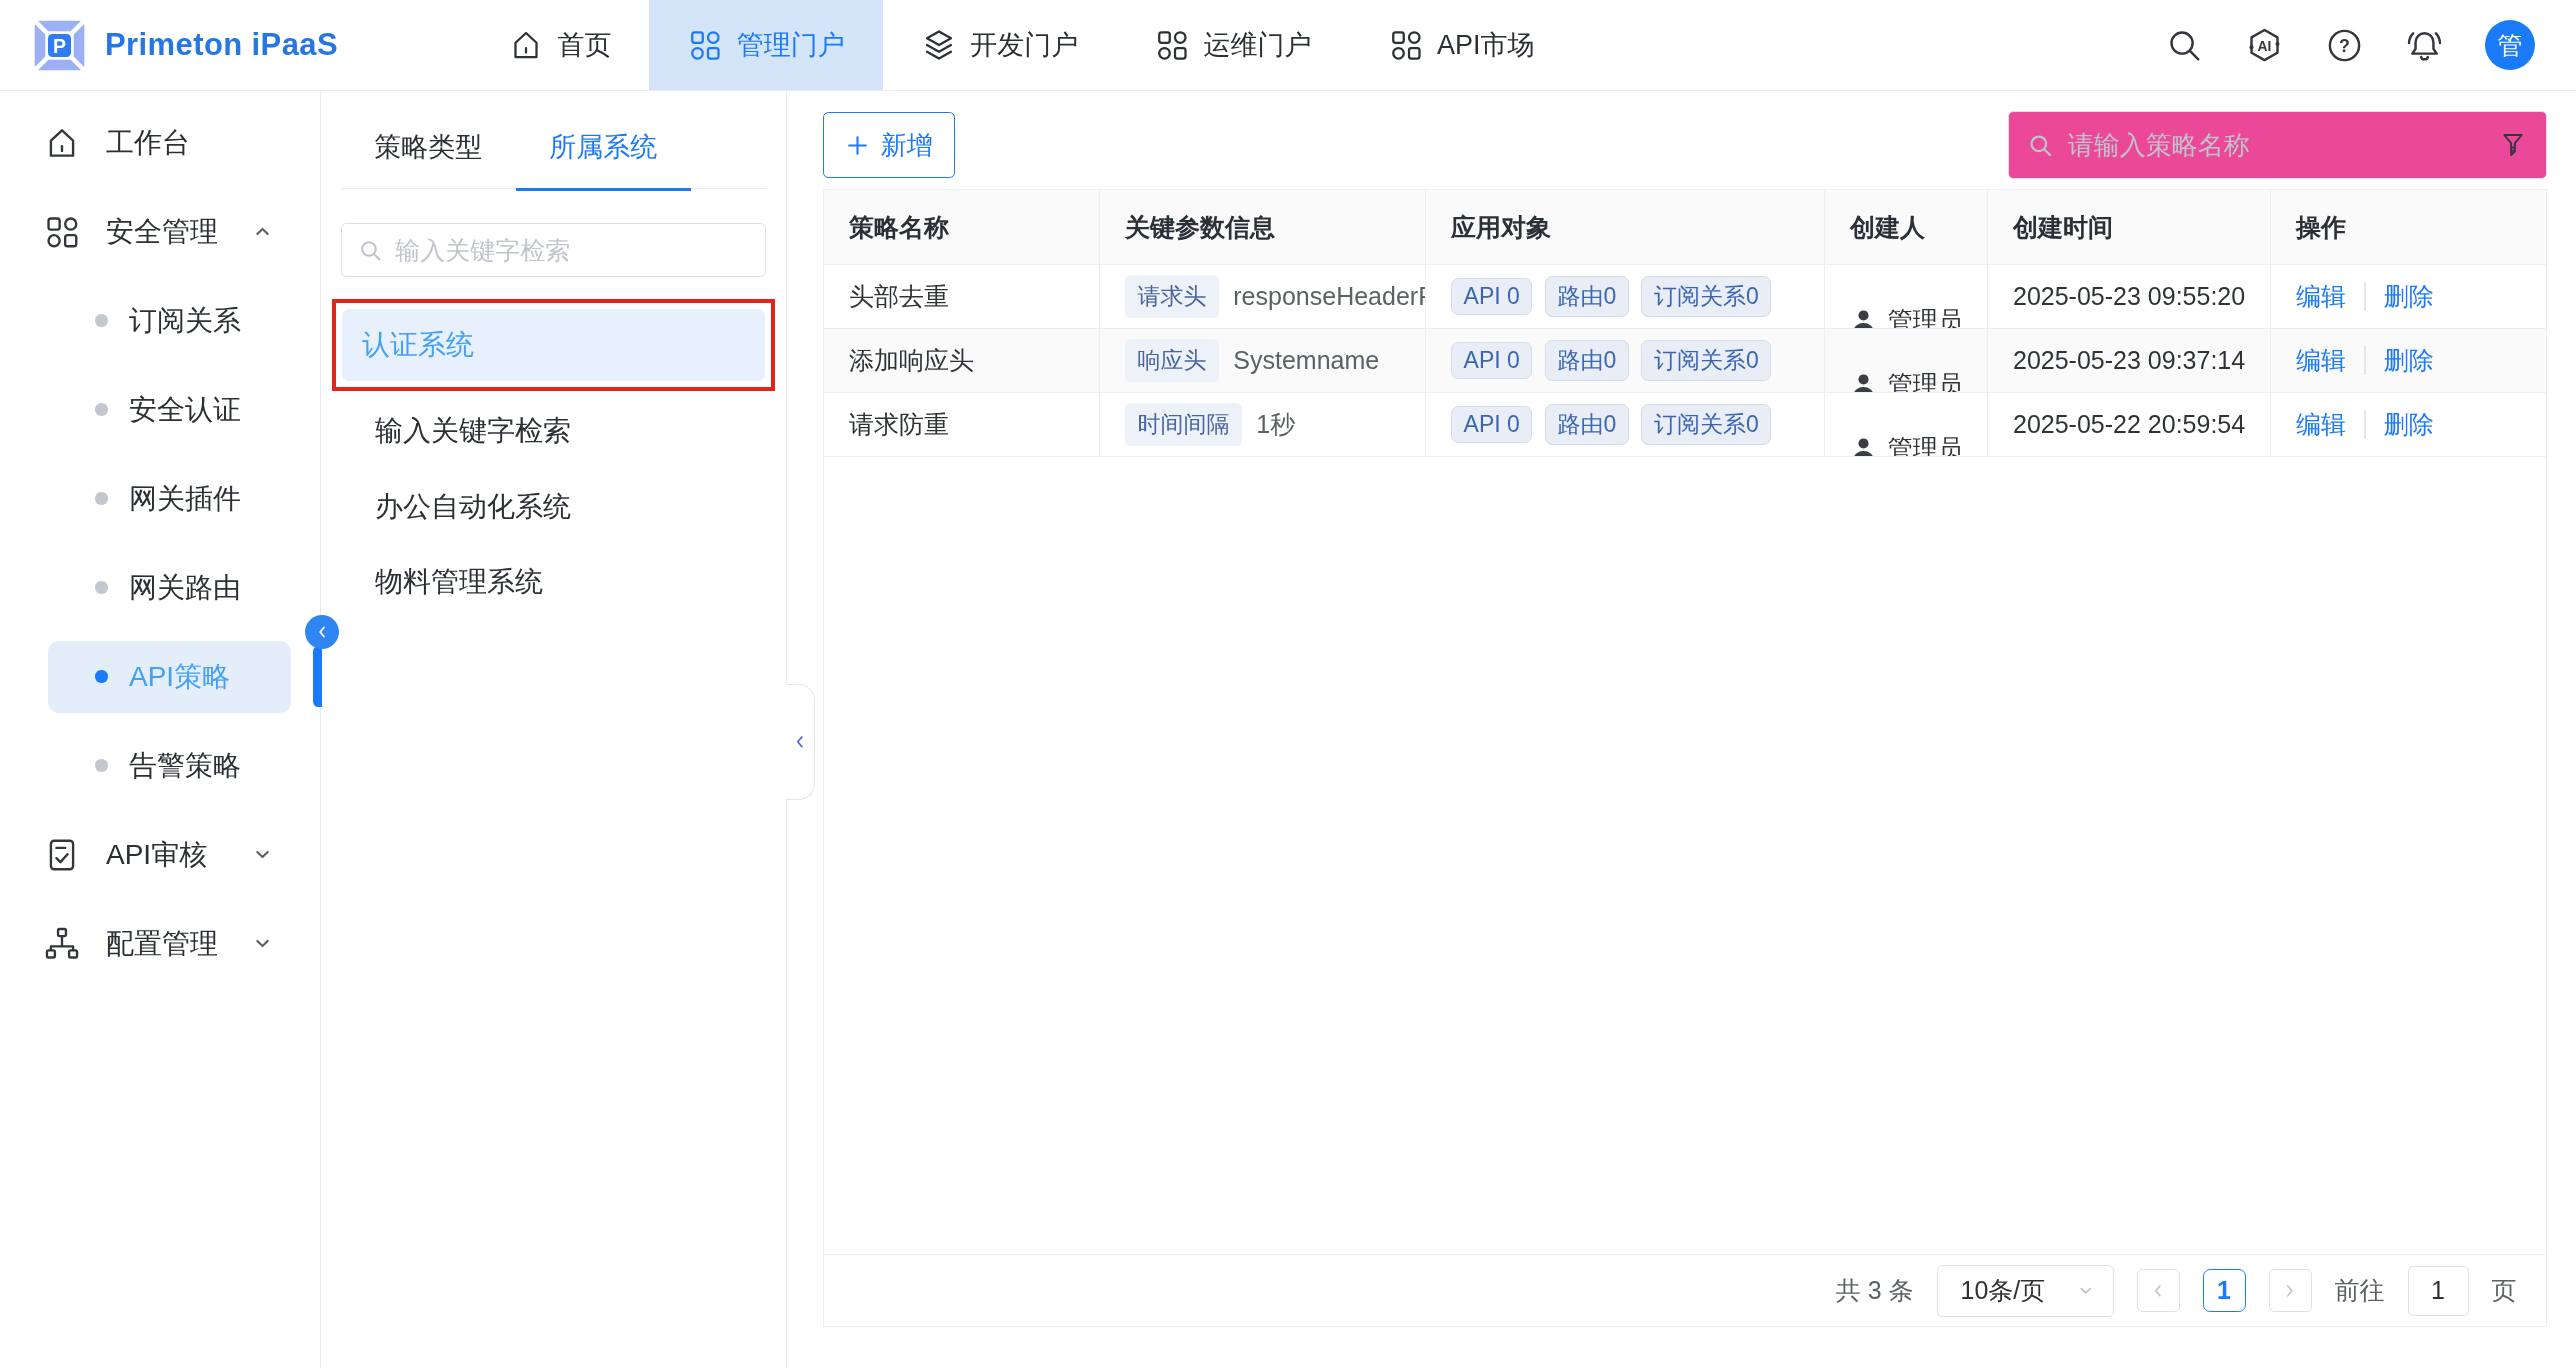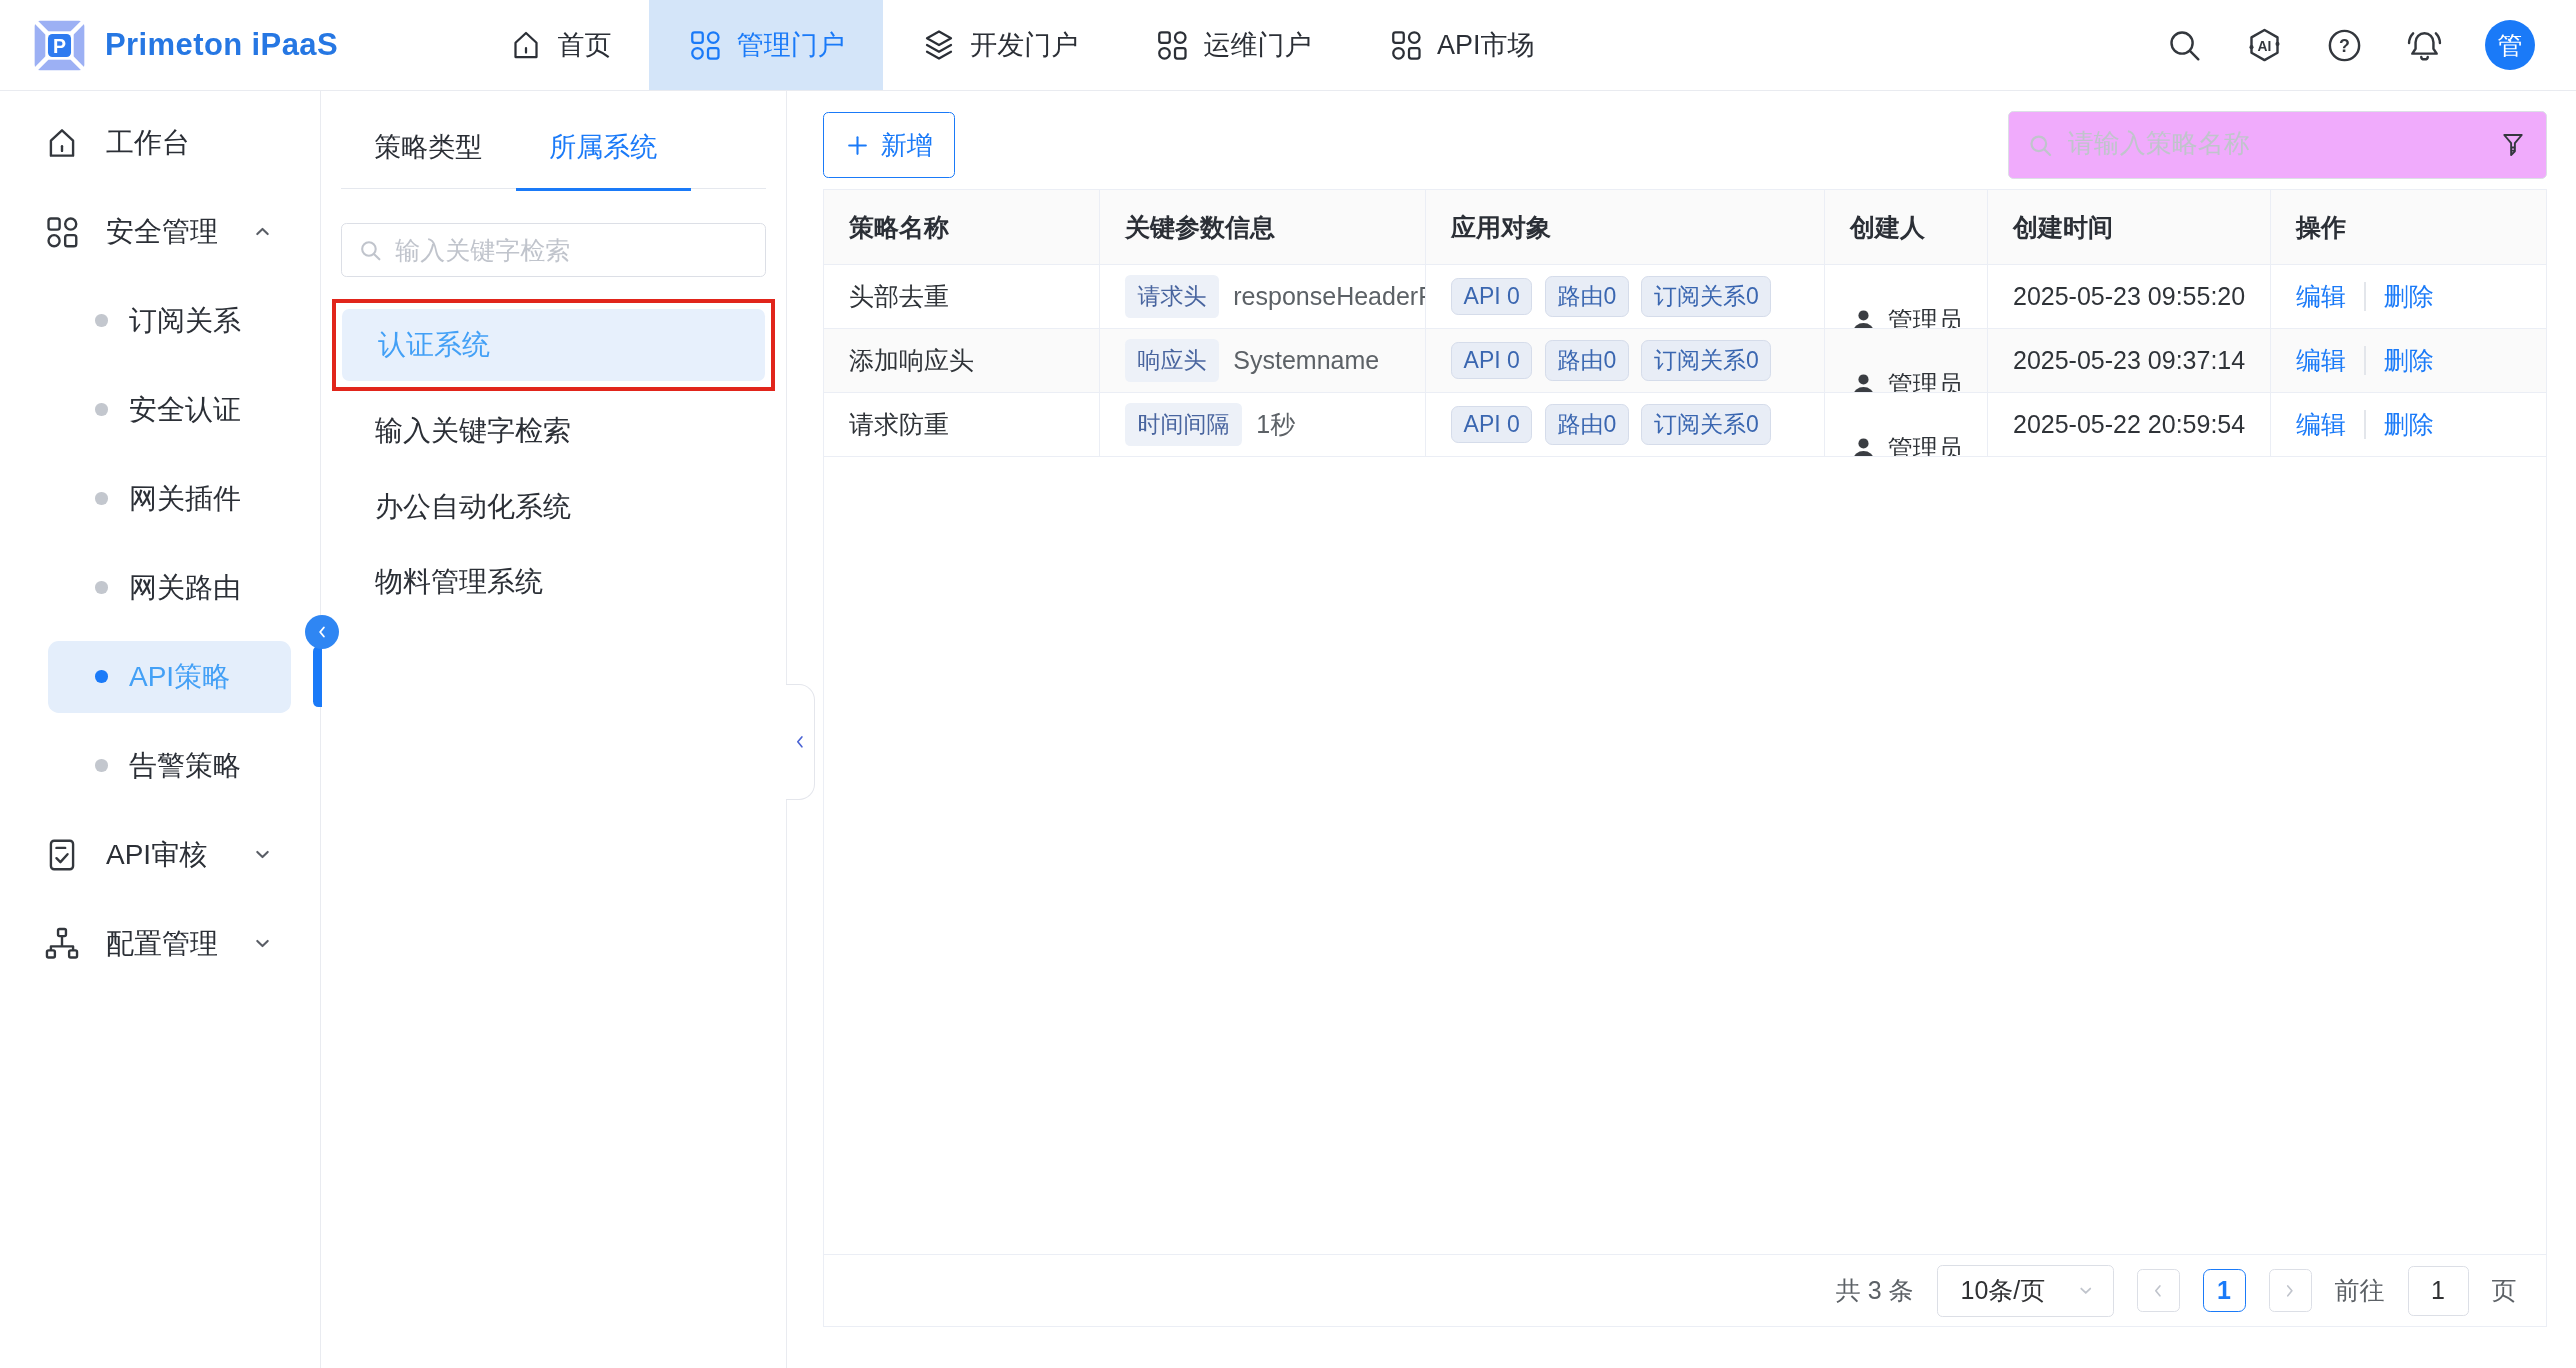--- a/index.html
+++ b/index.html
@@ -48,38 +48,38 @@
     border-bottom:3.6px solid transparent; margin-bottom:-2.7px; cursor:pointer; }
   .panel-tab.active { color:#1a7af8; border-bottom-color:#1a7af8; }
   .panel-search { margin:34px 19.7px 0; height:54px; border:1.8px solid #dcdfe6; border-radius:5.4px;
     display:flex; align-items:center; padding:0 16px; gap:12.5px; background:#fff; }
   .panel-search svg { width:25px; height:25px; color:#c0c4cc; flex:0 0 auto; }
   .panel-search input { border:none; outline:none; flex:1; font-size:25px; color:#303133; background:transparent;
     font-family:inherit; }
   .panel-search input::placeholder { color:#c0c4cc; }
   .red-annotation { margin:21.5px 10.7px 0; border:4.5px solid #e1251b; padding:6.3px; }
   .sys-selected { height:72px; background:#e7f0fc; border-radius:7.2px; display:flex; align-items:center;
-    padding-left:36px; font-size:28px; color:#43a0f6; cursor:pointer; }
+    padding-left:20px; font-size:28px; color:#43a0f6; cursor:pointer; }
   .sys-item { height:72px; display:flex; align-items:center; padding-left:54px;
     font-size:28px; color:#2b2f36; cursor:pointer; margin-top:3.6px; }
   .panel-handle { position:absolute; left:786px; top:684px; width:29px; height:116px; background:#fff;
     border:1.8px solid #e4e6ec; border-left:none; border-radius:0 16px 16px 0;
     display:flex; align-items:center; justify-content:center; z-index:9; cursor:pointer; }
   .panel-handle svg { width:19.7px; height:19.7px; color:#4a63d4; }
 
   
   .content { position:absolute; left:787px; top:91px; right:0; bottom:0; background:#fff; }
   .toolbar { position:absolute; left:36px; right:29.5px; top:18px; height:72px;
     display:flex; align-items:center; justify-content:space-between; }
   .add-btn { width:132px; height:66px; border:1.8px solid #1a7af8; border-radius:5.4px; background:#fff;
     color:#1a7af8; font-size:26px; display:flex; align-items:center; justify-content:center; gap:10.7px; cursor:pointer;
     font-family:inherit; }
   .add-btn svg { width:25px; height:25px; }
   .main-search { width:539px; height:68px; border:1.8px solid #dcdfe6; border-radius:5.4px;
-    display:flex; align-items:center; padding:0 18px; gap:14.3px; background:#f0abfc;font-family:Liberation Mono, monospace; }
+    display:flex; align-items:center; padding:0 18px; gap:14.3px; background:#ec4899; }
   .main-search .mag { width:27px; height:27px; color:#c0c4cc; flex:0 0 auto; }
   .main-search input { border:none; outline:none; flex:1; font-size:26px; color:#303133; background:transparent;
     font-family:inherit; }
   .main-search input::placeholder { color:#c0c4cc; }
   .funnel { width:30px; height:30px; color:#33373d; flex:0 0 auto; cursor:pointer; }
 
   
   .card { position:absolute; left:36px; right:29.5px; top:98px; bottom:41px;
     border:1.8px solid #ebeef5; background:#fff; }
   .t-row { display:grid; grid-template-columns:276px 326px 399px 163px 283px auto; }

